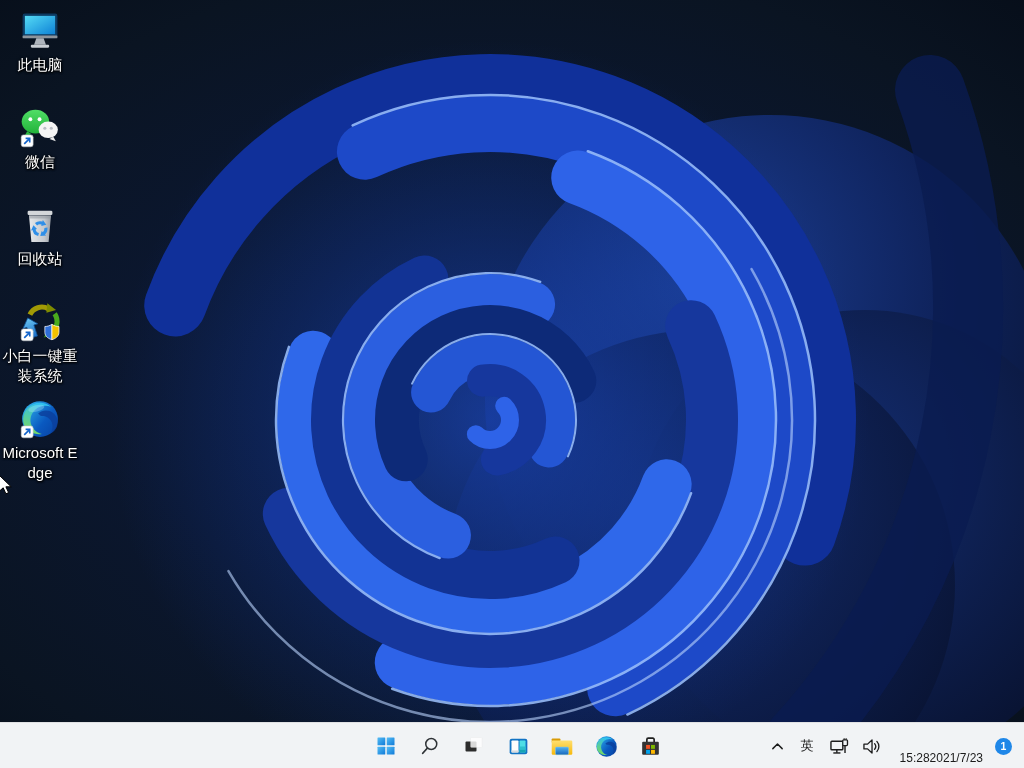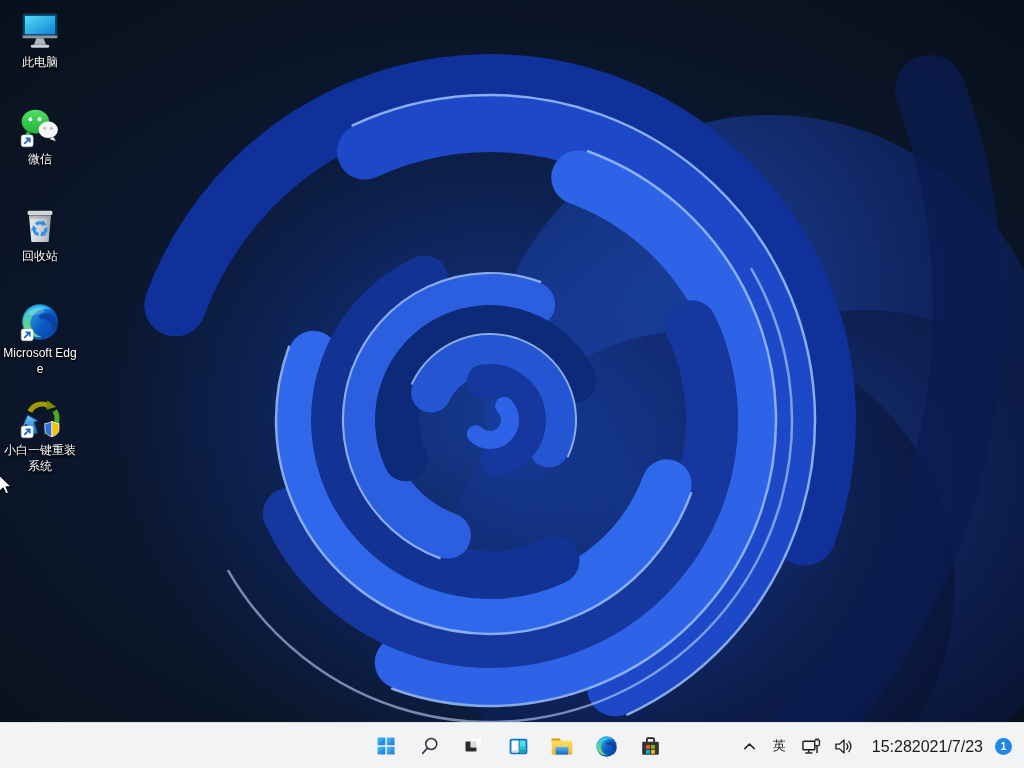--- a/index.html
+++ b/index.html
@@ -9,21 +9,21 @@
     background:#060d18;
   }
   
   .wallpaper{position:absolute;top:0;left:0;width:1024px;height:722px;}
   
   .icon-col{position:absolute;top:4px;left:1px;width:78px;display:flex;flex-direction:column;}
   .desk-icon{height:97px;display:flex;flex-direction:column;align-items:center;cursor:default;}
   .desk-icon .glyph{width:44px;height:44px;margin-top:5px;position:relative;}
   .desk-icon .glyph svg{width:44px;height:44px;display:block;}
   .desk-icon .lbl{
-    margin-top:2px;max-width:76px;color:#ffffff;font-size:12px;line-height:1.3;
+    margin-top:2px;max-width:76px;color:#ffffff;font-size:15px;line-height:1.3;
     text-align:center;word-break:break-all;
     text-shadow:0 1px 2px #000,0 0 3px rgba(0,0,0,.9),1px 1px 2px rgba(0,0,0,.85);
   }
   
   .cursor{position:absolute;left:-2px;top:474px;width:16px;height:22px;pointer-events:none;}
   
   .taskbar{
     position:absolute;left:0;bottom:0;width:1024px;height:46px;
     background:#f1f3f5;border-top:1px solid rgba(0,0,0,0.07);box-sizing:border-box;
   }
@@ -34,21 +34,21 @@
   .tb-btn{
     width:40px;height:40px;border-radius:5px;display:flex;align-items:center;justify-content:center;
   }
   .tb-btn svg{display:block;}
   .tray{
     position:absolute;right:8px;top:0;height:46px;display:flex;align-items:center;gap:2px;
   }
   .tray-btn{height:40px;display:flex;align-items:center;justify-content:center;border-radius:5px;padding:0 5px;}
   .ime{font-size:13px;color:#1b1b1b;padding:0 8px;}
   .clock{
-    text-align:right;font-size:16px;color:#1b1b1b;line-height:15px;padding:0 6px 0 10px;
+    text-align:right;font-size:12px;color:#1b1b1b;line-height:15px;padding:0 6px 0 10px;align-items:flex-end;
   }
   .badge{
     width:17px;height:17px;border-radius:50%;background:#1f87e8;color:#fff;
     font-size:10.5px;display:flex;align-items:center;justify-content:center;
     margin:0 4px 0 4px;font-weight:bold;
   }
 </style>
 </head>
 <body>
 
@@ -215,20 +215,47 @@
         </g>
       </svg>
     </div>
     <div class="lbl">回收站</div>
   </div>
 
   <div class="desk-icon">
     <div class="glyph">
       <svg viewBox="0 0 48 48">
         <defs>
+          <linearGradient id="xbBlue" x1="0" y1="0" x2="0" y2="1">
+            <stop offset="0%" stop-color="#6cc7f2"></stop>
+              <stop offset="100%" stop-color="#1b6ec8"></stop>
+          </linearGradient>
+        </defs>
+        <path d="M 13,16 A 14.5,14.5 0 0 1 33,9.5" fill="none" stroke="#a29a05" stroke-width="5.5"></path>
+        <polygon points="32,3.5 41.5,11 31,14" fill="#7f8c00"></polygon>
+        <path d="M 40,15 A 14.5,14.5 0 0 1 35,36" fill="none" stroke="#49ab1d" stroke-width="5.5"></path>
+        <polygon points="39,38.5 28,41 33.5,31.5" fill="#2f8f14"></polygon>
+        <g transform="rotate(-18 14 30)">
+          <polygon points="14,19 22.5,28.5 18,28.5 18,41 10,41 10,28.5 5.5,28.5" fill="url(#xbBlue)" stroke="#0f4f94" stroke-width="0.8"></polygon>
+        </g>
+        <path d="M 37,26.5 C 34.3,28.4 31.5,28.9 29.3,28.9 L 29.3,35.3 C 29.3,40 33.8,42.4 37,43.3 Z" fill="#2f6fd8" stroke="#ffffff" stroke-width="0.8"></path>
+        <path d="M 37,26.5 C 39.7,28.4 42.5,28.9 44.7,28.9 L 44.7,35.3 C 44.7,40 40.2,42.4 37,43.3 Z" fill="#f3c200" stroke="#ffffff" stroke-width="0.8"></path>
+        <g>
+          <rect x="3.5" y="31.5" width="13" height="13" rx="2.5" fill="#ffffff" stroke="#b9c0c7" stroke-width="0.6"></rect>
+          <path d="M 6.8,41.3 L 12.6,35.5 M 8.3,35.3 L 12.8,35.3 L 12.8,39.8" fill="none" stroke="#1465cc" stroke-width="1.8"></path>
+        </g>
+      </svg>
+    </div>
+    <div class="lbl">小白一键重装系统</div>
+  </div>
+
+  <div class="desk-icon">
+    <div class="glyph">
+      <svg viewBox="0 0 48 48">
+        <defs>
           <linearGradient id="egBase" x1="0" y1="0" x2="1" y2="0.8">
             <stop offset="0%" stop-color="#35c1f1"></stop>
               <stop offset="65%" stop-color="#0a59c0"></stop>
               <stop offset="100%" stop-color="#0846a8"></stop>
           </linearGradient>
           <linearGradient id="egGreen" x1="0" y1="1" x2="0.4" y2="0">
             <stop offset="0%" stop-color="#7fdc4f"></stop>
               <stop offset="100%" stop-color="#2fc0ee"></stop>
           </linearGradient>
         </defs>
@@ -237,47 +264,20 @@
         <path d="M 22,18 C 27,13.5 35,13.8 39.6,18.6 C 43.3,22.4 44.3,28 42.3,32.6 C 41,35.8 38.3,38.6 35,40 C 37.8,36.6 38.6,31.8 36.9,27.7 C 35,23.2 30.6,20.4 25.8,20.8 C 24.3,20.9 23,19 22,18 Z" fill="#0a3f9e" opacity="0.85"></path>
         <ellipse cx="20" cy="12.5" rx="9" ry="3.5" fill="#bfeffc" opacity="0.3" transform="rotate(-14 20 12.5)"></ellipse>
         <g>
           <rect x="3.5" y="31.5" width="13" height="13" rx="2.5" fill="#ffffff" stroke="#b9c0c7" stroke-width="0.6"></rect>
           <path d="M 6.8,41.3 L 12.6,35.5 M 8.3,35.3 L 12.8,35.3 L 12.8,39.8" fill="none" stroke="#1465cc" stroke-width="1.8"></path>
         </g>
       </svg>
     </div>
     <div class="lbl">Microsoft Edge</div>
   </div>
-
-  <div class="desk-icon">
-    <div class="glyph">
-      <svg viewBox="0 0 48 48">
-        <defs>
-          <linearGradient id="xbBlue" x1="0" y1="0" x2="0" y2="1">
-            <stop offset="0%" stop-color="#6cc7f2"></stop>
-              <stop offset="100%" stop-color="#1b6ec8"></stop>
-          </linearGradient>
-        </defs>
-        <path d="M 13,16 A 14.5,14.5 0 0 1 33,9.5" fill="none" stroke="#a29a05" stroke-width="5.5"></path>
-        <polygon points="32,3.5 41.5,11 31,14" fill="#7f8c00"></polygon>
-        <path d="M 40,15 A 14.5,14.5 0 0 1 35,36" fill="none" stroke="#49ab1d" stroke-width="5.5"></path>
-        <polygon points="39,38.5 28,41 33.5,31.5" fill="#2f8f14"></polygon>
-        <g transform="rotate(-18 14 30)">
-          <polygon points="14,19 22.5,28.5 18,28.5 18,41 10,41 10,28.5 5.5,28.5" fill="url(#xbBlue)" stroke="#0f4f94" stroke-width="0.8"></polygon>
-        </g>
-        <path d="M 37,26.5 C 34.3,28.4 31.5,28.9 29.3,28.9 L 29.3,35.3 C 29.3,40 33.8,42.4 37,43.3 Z" fill="#2f6fd8" stroke="#ffffff" stroke-width="0.8"></path>
-        <path d="M 37,26.5 C 39.7,28.4 42.5,28.9 44.7,28.9 L 44.7,35.3 C 44.7,40 40.2,42.4 37,43.3 Z" fill="#f3c200" stroke="#ffffff" stroke-width="0.8"></path>
-        <g>
-          <rect x="3.5" y="31.5" width="13" height="13" rx="2.5" fill="#ffffff" stroke="#b9c0c7" stroke-width="0.6"></rect>
-          <path d="M 6.8,41.3 L 12.6,35.5 M 8.3,35.3 L 12.8,35.3 L 12.8,39.8" fill="none" stroke="#1465cc" stroke-width="1.8"></path>
-        </g>
-      </svg>
-    </div>
-    <div class="lbl">小白一键重装系统</div>
-  </div>
 </div>
 
 <div class="cursor">
   <svg viewBox="0 0 16 22" width="16" height="22">
     <polygon points="1,1 1,17.5 5.2,13.8 7.9,19.8 10.6,18.6 7.9,12.8 13.2,12.8" fill="#ffffff" stroke="#000000" stroke-width="1"></polygon>
   </svg>
 </div>
 
 <div class="taskbar">
 

